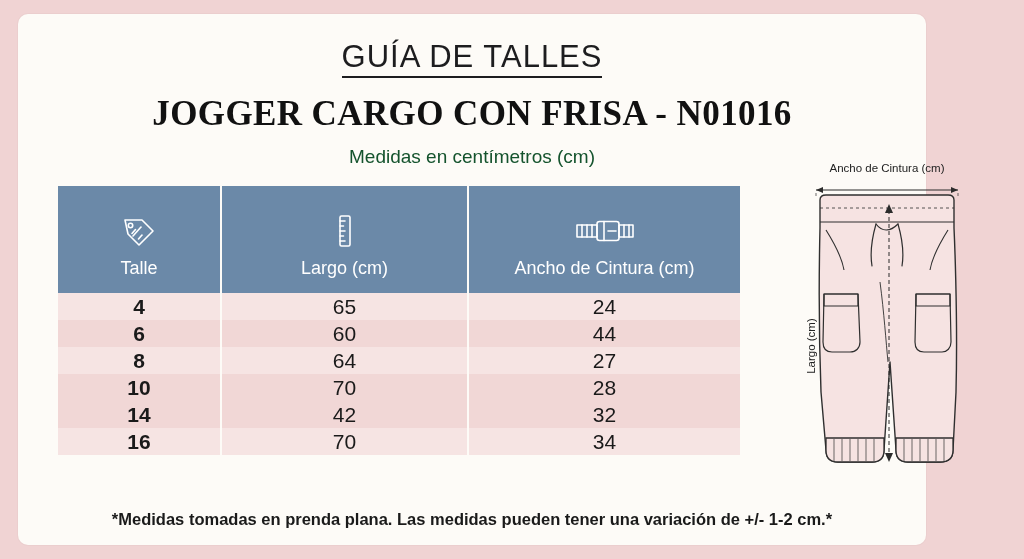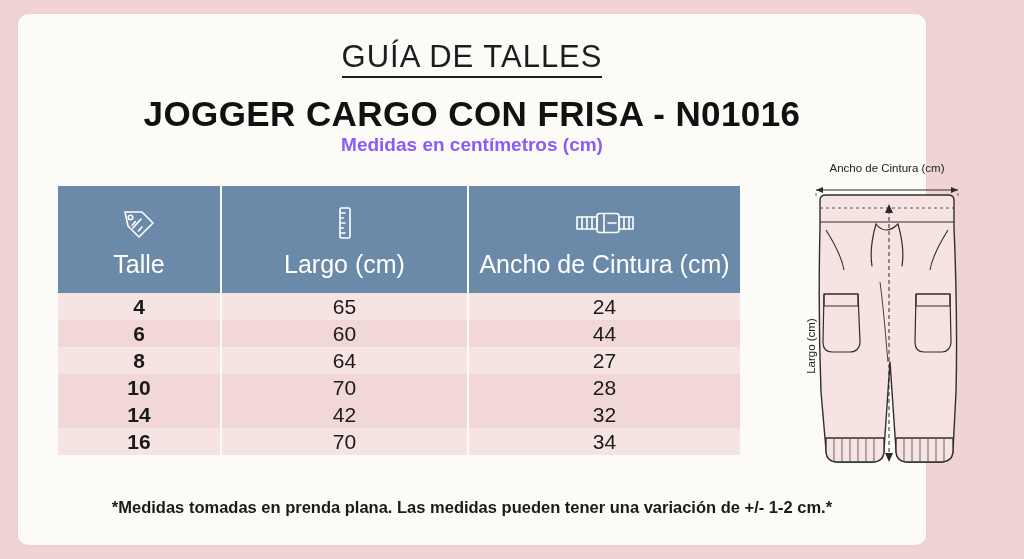--- a/index.html
+++ b/index.html
@@ -36,46 +36,47 @@
     border-bottom: 2px solid #1d1d1f;
     padding-bottom: 2px;
     line-height: 1.1;
   }
   .product-title {
     font-size: 35px;
     font-weight: bold;
     color: #111;
     margin-top: 16px;
     letter-spacing: 0.4px;
+    font-family: Liberation Serif, serif;
   }
   .subtitle {
     font-size: 19px;
-    color: #8b5cf6;
-    margin-top: 0;
-    font-weight: 700;
+    color: #14532d;
+    margin-top: 12px;
+    font-weight: 400;
   }
   .content {
     position: absolute;
     left: 0;
     top: 150px;
     width: 100%;
   }
   table.sizes {
     position: absolute;
     left: 40px;
     top: 22px;
     width: 682px;
     border-collapse: collapse;
     table-layout: fixed;
   }
   table.sizes th {
     background: #6b89a8;
     color: #ffffff;
     font-weight: 400;
-    font-size: 25px;
+    font-size: 18px;
     height: 92px;
     vertical-align: bottom;
     padding-bottom: 14px;
     border-right: 2px solid #fdfbf7;
   }
   table.sizes th:last-child { border-right: none; }
   .th-inner {
     display: flex;
     flex-direction: column;
     align-items: center;
@@ -95,21 +96,21 @@
     padding: 0;
     border-right: 2px solid #fdfbf7;
   }
   table.sizes td:last-child { border-right: none; }
   table.sizes td.size-cell { font-weight: bold; font-size: 21px; }
   tr.row-a td { background: #f6e4e3; }
   tr.row-b td { background: #f1d7d6; }
   .footnote {
     position: absolute;
     left: 0;
-    top: 334px;
+    top: 346px;
     width: 100%;
     text-align: center;
     font-size: 16.5px;
     font-weight: bold;
     color: #1a1a1a;
   }
   .diagram {
     position: absolute;
     left: 762px;
     top: 148px;

